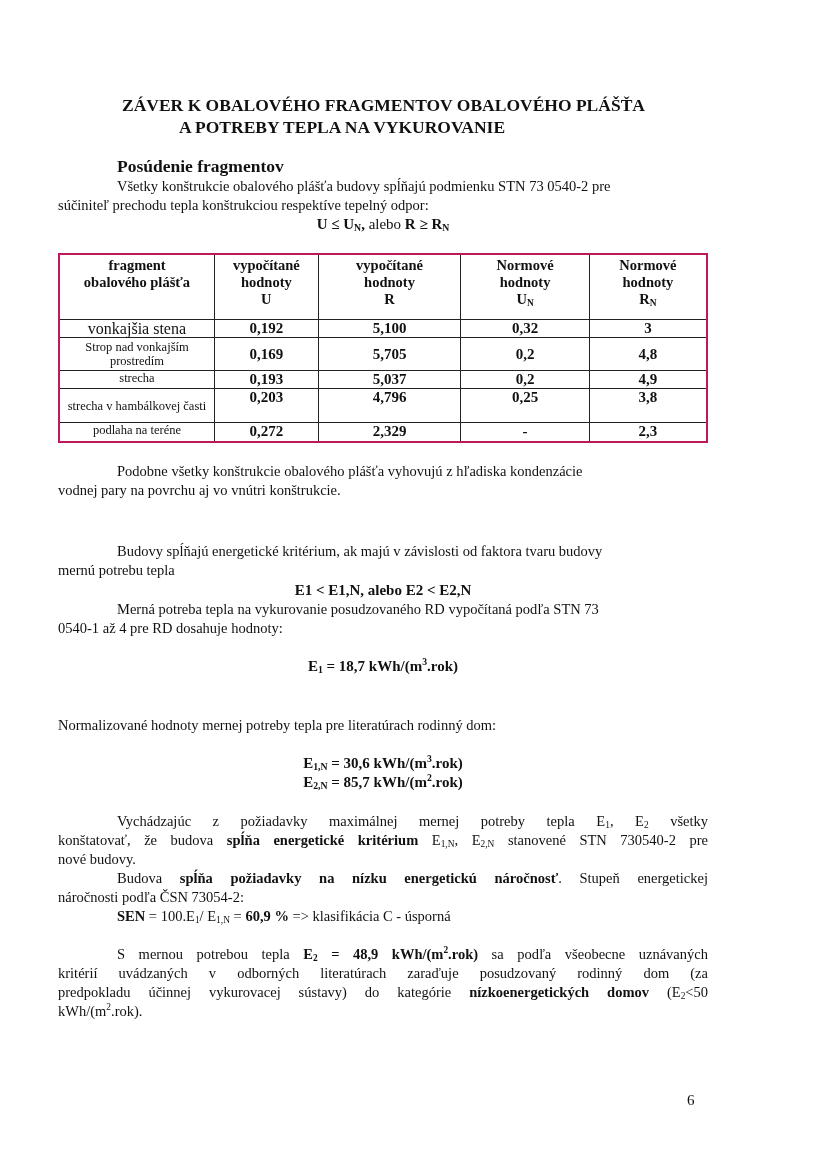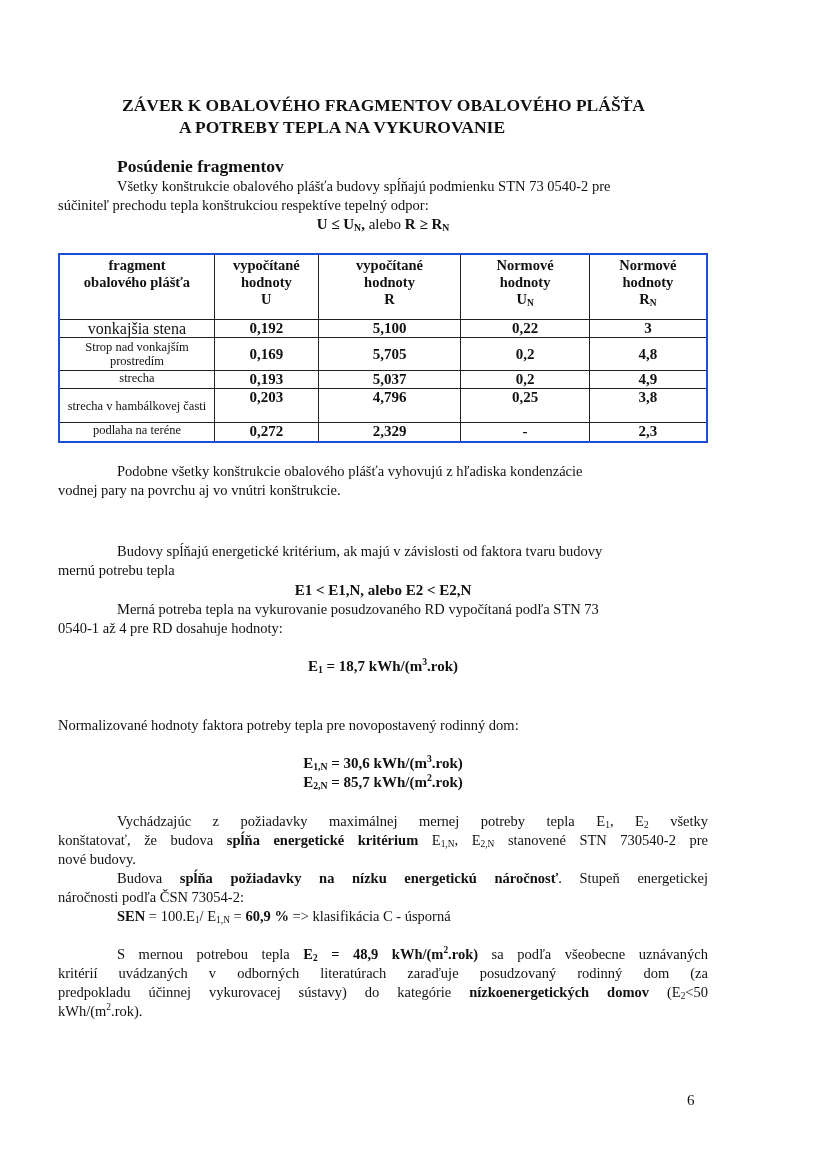--- a/index.html
+++ b/index.html
@@ -11,21 +11,21 @@
   .title .l1 { position: absolute; left: 122px; top: 0; white-space: nowrap; }
   .title .l2 { position: absolute; left: 179px; top: 22px; white-space: nowrap; }
   .h2 { position: absolute; font-weight: bold; font-size: 17.5px; white-space: nowrap; }
   .p { position: absolute; font-size: 14.5px; line-height: 19px; white-space: nowrap; }
   .center { text-align: center; left: 58px; width: 650px; }
   .justline { text-align: justify; text-align-last: justify; white-space: normal; display:block; }
   b { font-weight: bold; }
   sub { font-size: 65%; vertical-align: -2px; line-height: 0; }
   sup { font-size: 65%; vertical-align: 6px; line-height: 0; }
   table.frag { position: absolute; left: 58px; top: 253px; width: 650px;
-               border-collapse: collapse; border: 2px solid #1d4ed8; font-size: 14.5px; }
+               border-collapse: collapse; border: 2px solid #be185d; font-size: 14.5px; }
   table.frag th, table.frag td { border: 1px solid #222; text-align: center; padding: 0 3px; }
   table.frag th { font-weight: bold; font-size: 14.5px; line-height: 17px; padding-top: 2px; padding-bottom: 0; vertical-align: top; height: 62px; }
   table.frag td.name { font-weight: normal; font-size: 12.5px; line-height: 14px; }
   table.frag td.name.big { font-size: 16px; }
   table.frag td.val { font-weight: bold; font-size: 15px; }
   .pagenum { position: absolute; left: 687px; top: 1092px; font-size: 15px; }
 </style>
 </head>
 <body>
 
@@ -79,21 +79,21 @@
             <div>hodnoty</div>
             <div><span>R</span><sub>N</sub></div>
           </th>
       </tr>
     </thead>
     <tbody>
       <tr style="height:17px">
         <td class="name big">vonkajšia stena</td>
         <td class="val">0,192</td>
         <td class="val">5,100</td>
-        <td class="val">0,22</td>
+        <td class="val">0,32</td>
         <td class="val">3</td>
       </tr>
       <tr style="height:33px">
         <td class="name">Strop nad vonkajším prostredím</td>
         <td class="val">0,169</td>
         <td class="val">5,705</td>
         <td class="val">0,2</td>
         <td class="val">4,8</td>
       </tr>
       <tr style="height:18px">
@@ -126,21 +126,21 @@
   <div class="p" style="left:117px; top:542px;">Budovy spĺňajú energetické kritérium, ak majú v závislosti od faktora tvaru budovy</div>
   <div class="p" style="left:58px; top:561px;">mernú potrebu tepla</div>
   <div class="p center" style="top:581px; font-weight:bold; font-size:15px;">E1 &lt;  E1,N, alebo E2 &lt;  E2,N</div>
   <div class="p" style="left:117px; top:600px;">Merná potreba tepla na vykurovanie posudzovaného RD vypočítaná podľa STN 73</div>
   <div class="p" style="left:58px; top:619px;">0540-1 až 4 pre RD dosahuje hodnoty:</div>
 
   <div class="p center" style="top:657px; font-weight:bold; font-size:15px;">
     <span>E</span><sub>1</sub><span> = 18,7 kWh/(m</span><sup>3</sup><span>.rok)</span>
   </div>
 
-  <div class="p" style="left:58px; top:716px;">Normalizované hodnoty faktora potreby tepla pre novopostavený rodinný dom:</div>
+  <div class="p" style="left:58px; top:716px;">Normalizované hodnoty mernej potreby tepla pre literatúrach rodinný dom:</div>
 
   <div class="p center" style="top:754px; font-weight:bold; font-size:15px;">
     <span>E</span><sub>1,N</sub><span> = 30,6 kWh/(m</span><sup>3</sup><span>.rok)</span>
   </div>
   <div class="p center" style="top:773px; font-weight:bold; font-size:15px;">
     <span>E</span><sub>2,N</sub><span> = 85,7 kWh/(m</span><sup>2</sup><span>.rok)</span>
   </div>
 
   <div class="p" style="left:117px; top:812px; width:591px;">
     <span class="justline"><span>Vychádzajúc z požiadavky maximálnej mernej potreby tepla E</span><sub>1</sub><span>, E</span><sub>2</sub><span> všetky</span></span>

